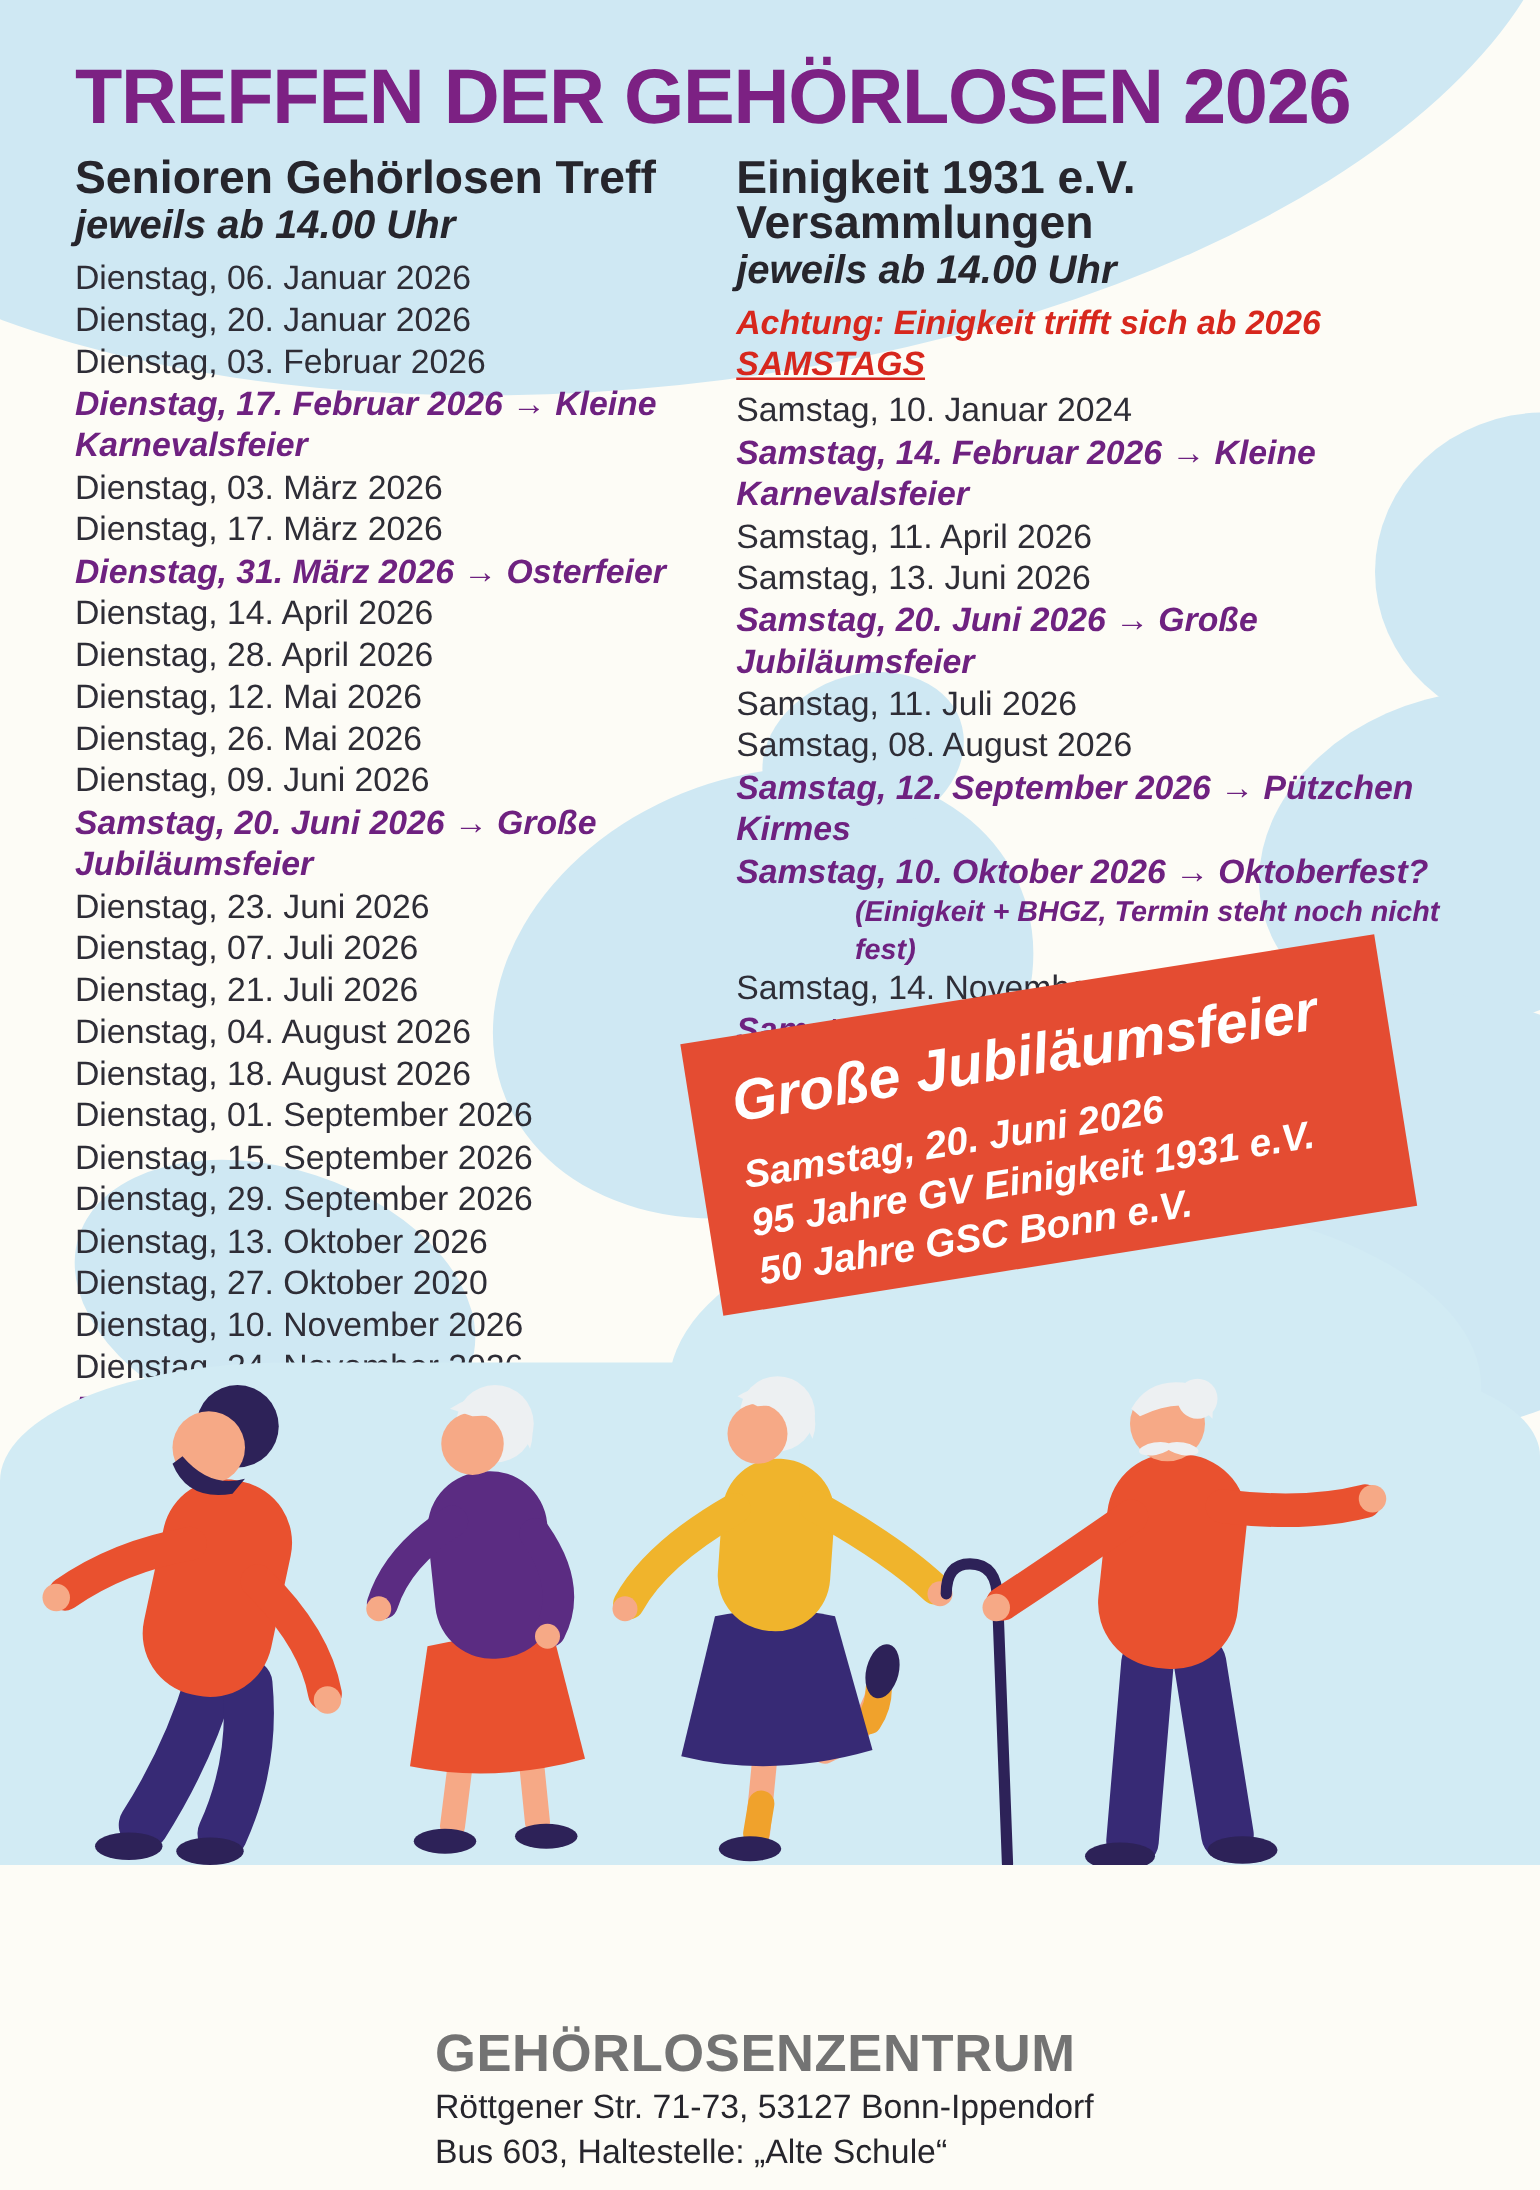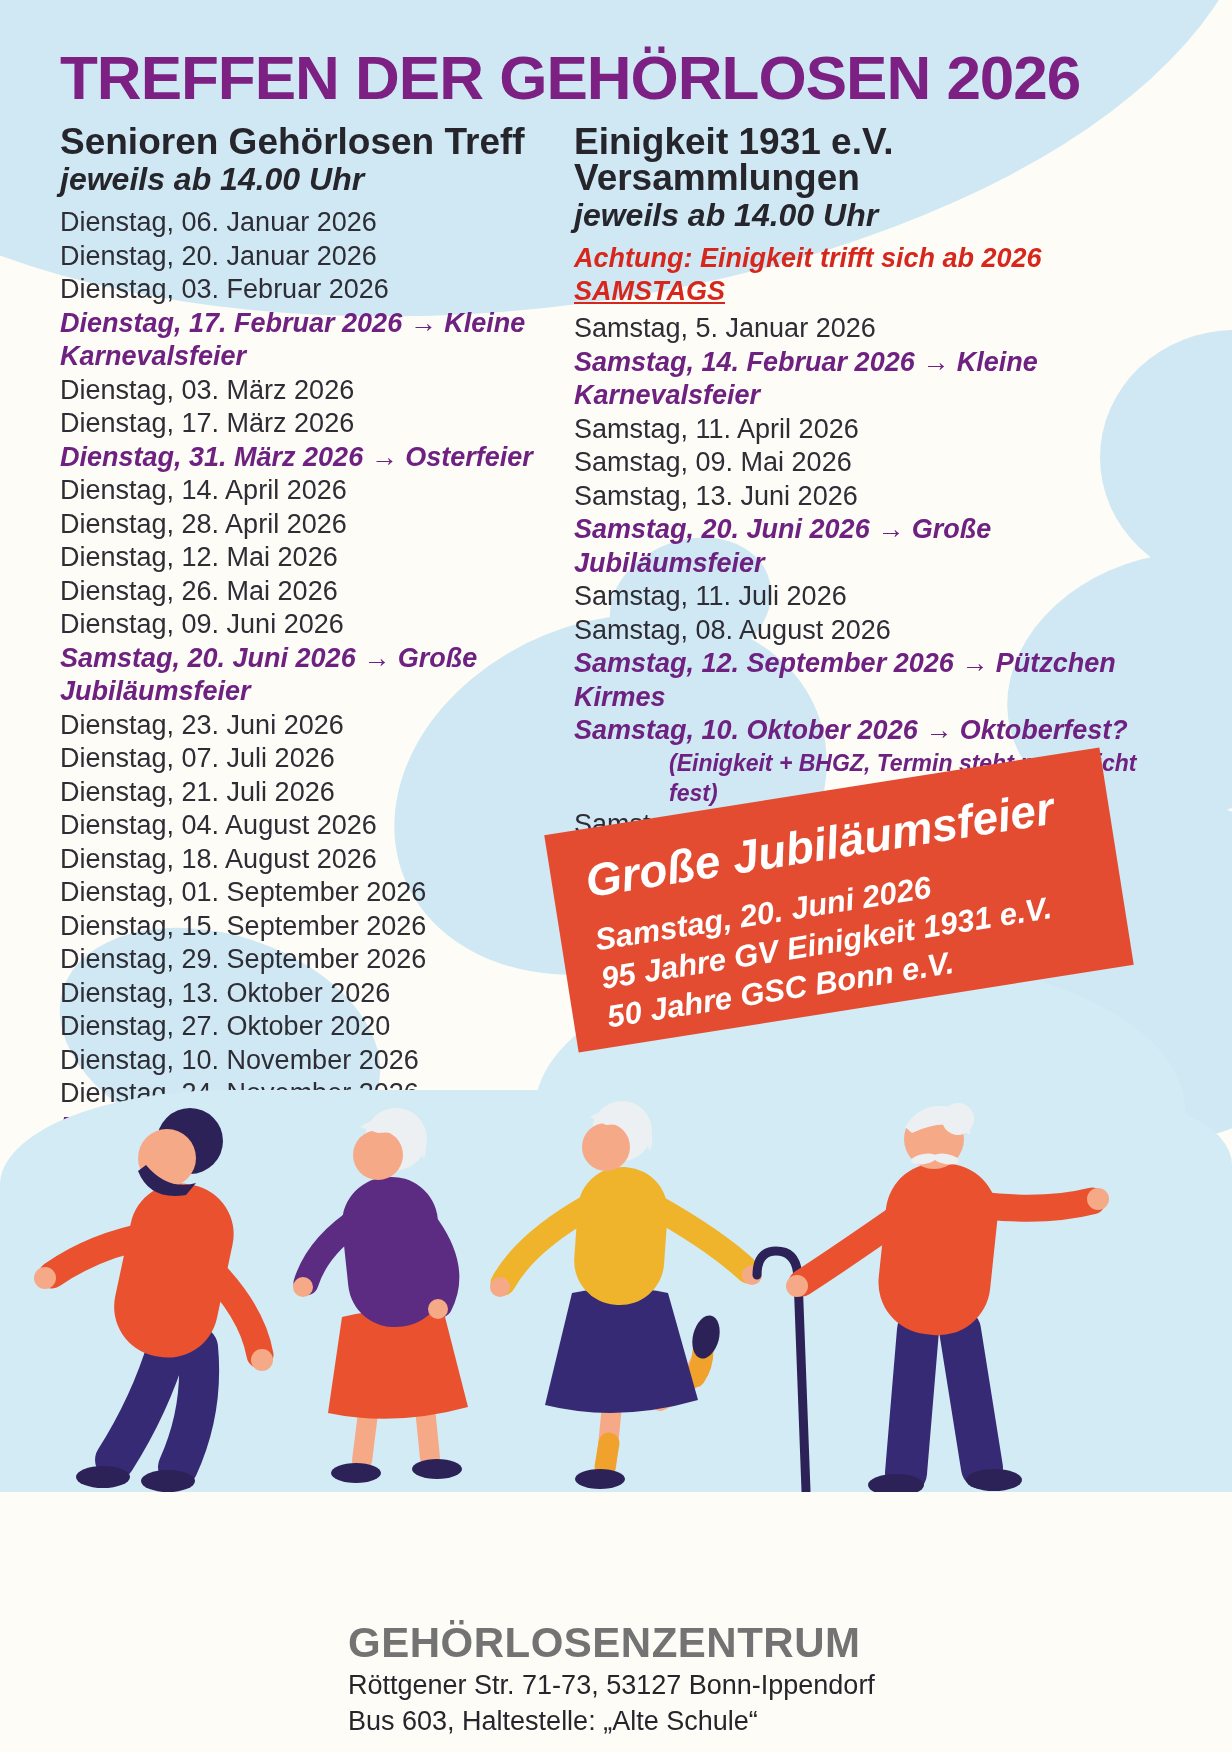--- a/index.html
+++ b/index.html
@@ -22,21 +22,21 @@
     border-top-left-radius:230px 95px;border-top-right-radius:170px 75px;}
   .scene-svg{position:absolute;left:0;top:1030px;width:1232px;height:462px;}
 
   
   .title{position:absolute;left:60px;top:42px;width:1120px;margin:0;
     font-size:62px;font-weight:bold;letter-spacing:-1px;color:#7c2183;}
 
   
   .col{position:absolute;top:124px;}
   .col-left{left:60px;width:505px;}
-  .col-right{left:574px;width:575px;}
+  .col-right{left:589px;width:575px;}
   .col h2{margin:0;font-size:37px;line-height:36px;font-weight:bold;color:#26252c;}
   .sub{font-style:italic;font-weight:bold;font-size:32px;line-height:30px;color:#26252c;margin:4px 0 12px;}
   .notice{font-size:27px;line-height:33px;font-weight:bold;font-style:italic;color:#d7271d;margin:2px 0 4px;}
   .notice .u{text-decoration:underline;}
   ul.events{list-style:none;margin:0;padding:0;}
   .event{font-size:27px;line-height:33.5px;color:#2e2d36;}
   .event.special{color:#6e2180;font-style:italic;font-weight:bold;}
   .event-note{font-size:23px;line-height:30px;color:#6e2180;font-style:italic;font-weight:bold;padding-left:95px;}
   .closing{margin-top:14px;font-size:27px;line-height:33px;font-weight:bold;font-style:italic;color:#1f1a3d;}
 
@@ -100,24 +100,23 @@
         <li class="event special">Dienstag, 08. Dezember 2026 → Weihnachtsfeier</li>
       </ul>
     <div class="closing">Ab Dienstag, den 05. Januar 2027 wieder geöffnet!</div>
   </section>
 
   <section class="col col-right">
     <h2>Einigkeit 1931 e.V. Versammlungen</h2>
     <div class="sub">jeweils ab 14.00 Uhr</div>
     <div class="notice"><span>Achtung: Einigkeit trifft sich ab 2026 </span><span class="u">SAMSTAGS</span></div>
     <ul class="events">
-        <li class="event">Samstag, 5. Januar 2026</li>
+        <li class="event">Samstag, 10. Januar 2024</li>
         <li class="event special">Samstag, 14. Februar 2026 → Kleine Karnevalsfeier</li>
         <li class="event">Samstag, 11. April 2026</li>
-        <li class="event">Samstag, 09. Mai 2026</li>
         <li class="event">Samstag, 13. Juni 2026</li>
         <li class="event special">Samstag, 20. Juni 2026 → Große Jubiläumsfeier</li>
         <li class="event">Samstag, 11. Juli 2026</li>
         <li class="event">Samstag, 08. August 2026</li>
         <li class="event special">Samstag, 12. September 2026 → Pützchen Kirmes</li>
         <li class="event special">Samstag, 10. Oktober 2026 → Oktoberfest?</li>
         <li class="event-note">(Einigkeit + BHGZ, Termin steht noch nicht fest)</li>
         <li class="event">Samstag, 14. November 2026</li>
         <li class="event special">Samstag, 12. Dezember 2026 → Weihnachtsfeier</li>
       </ul>

